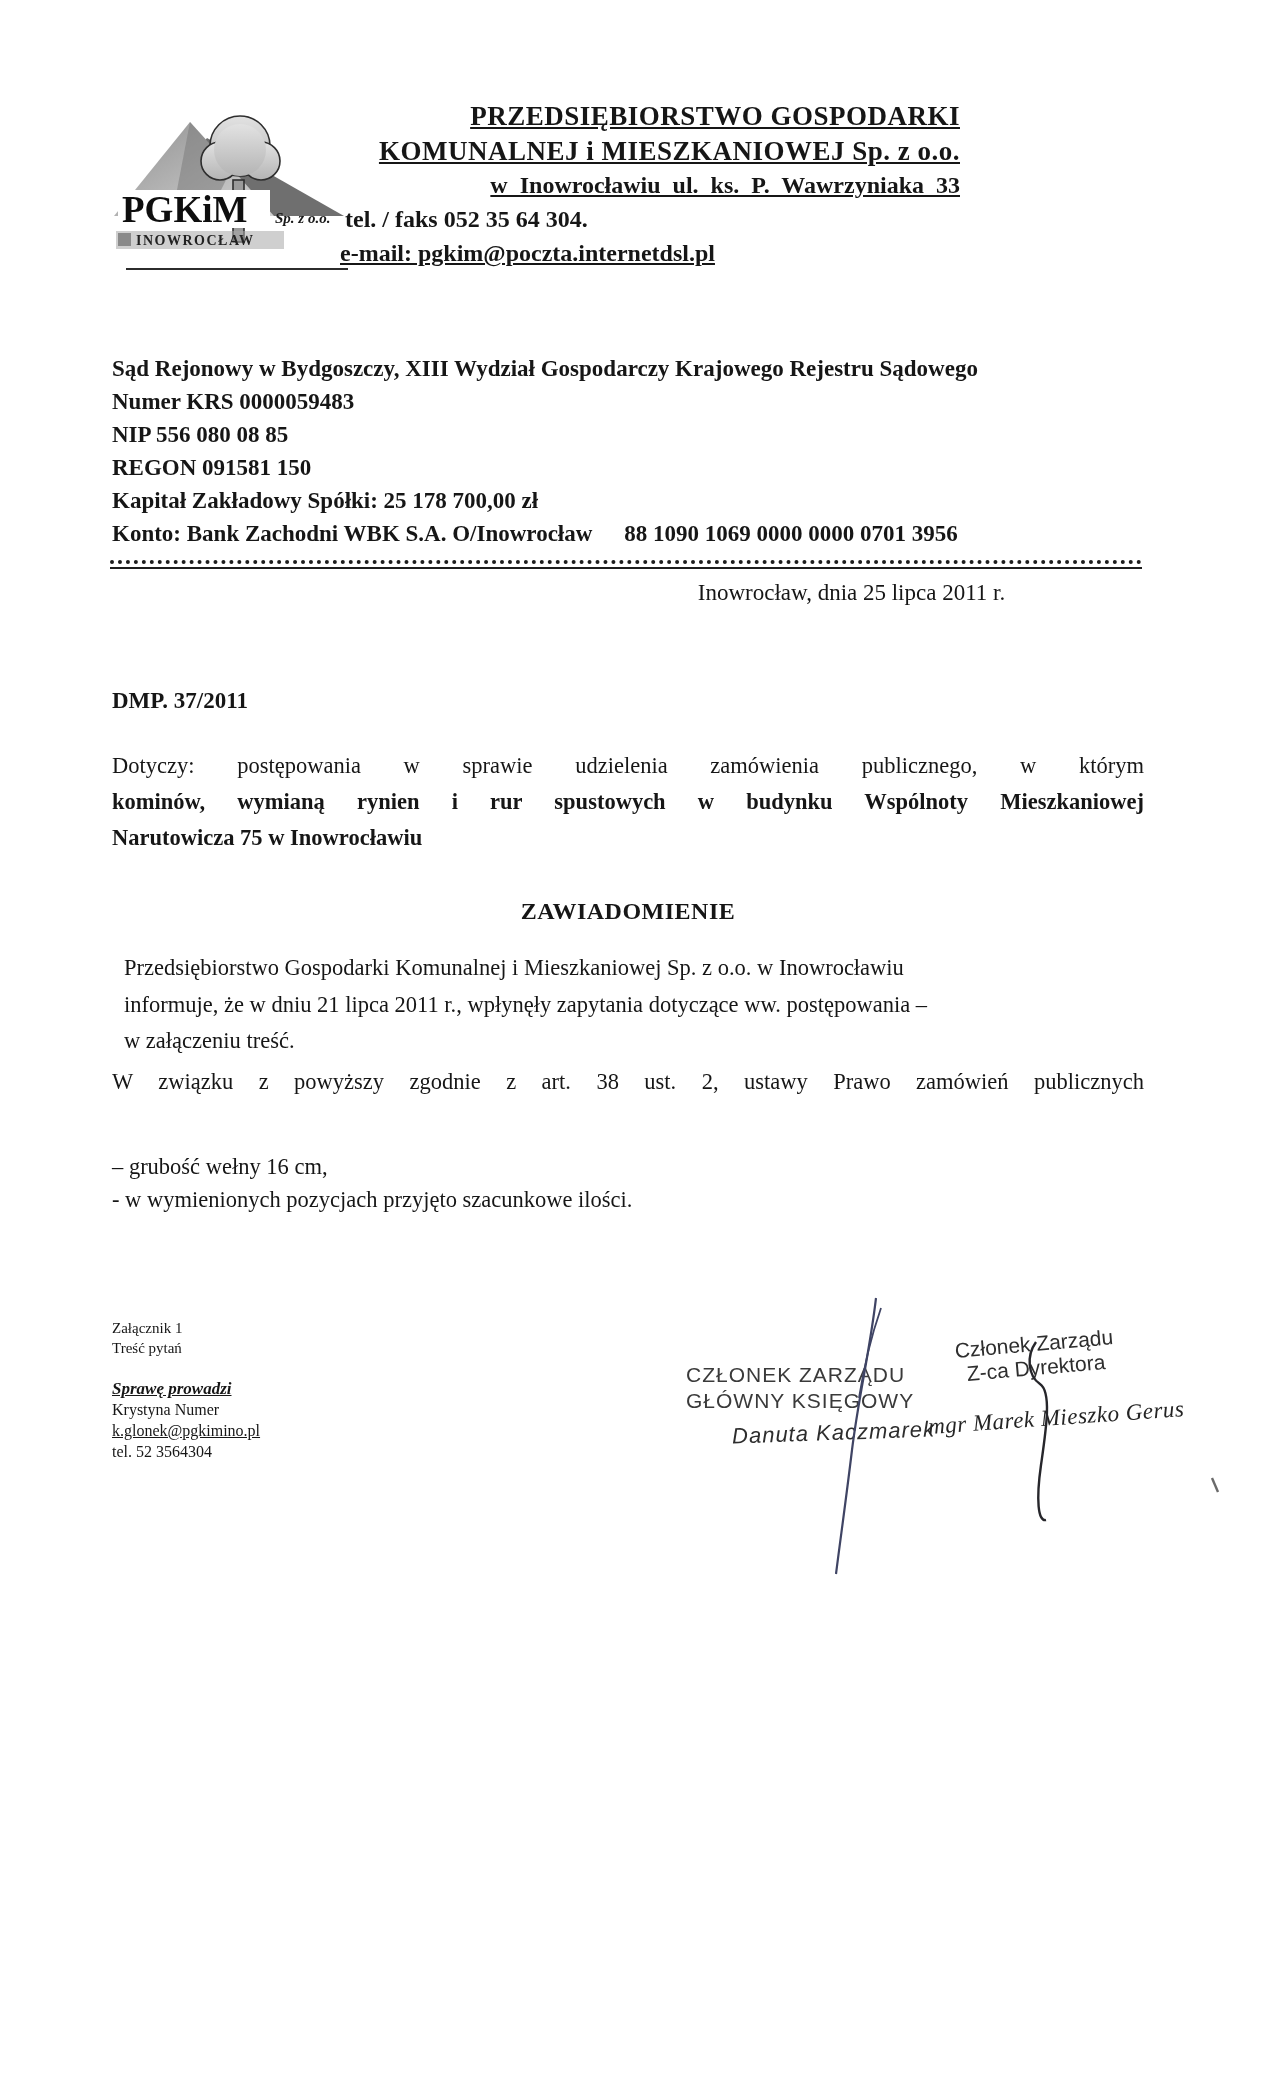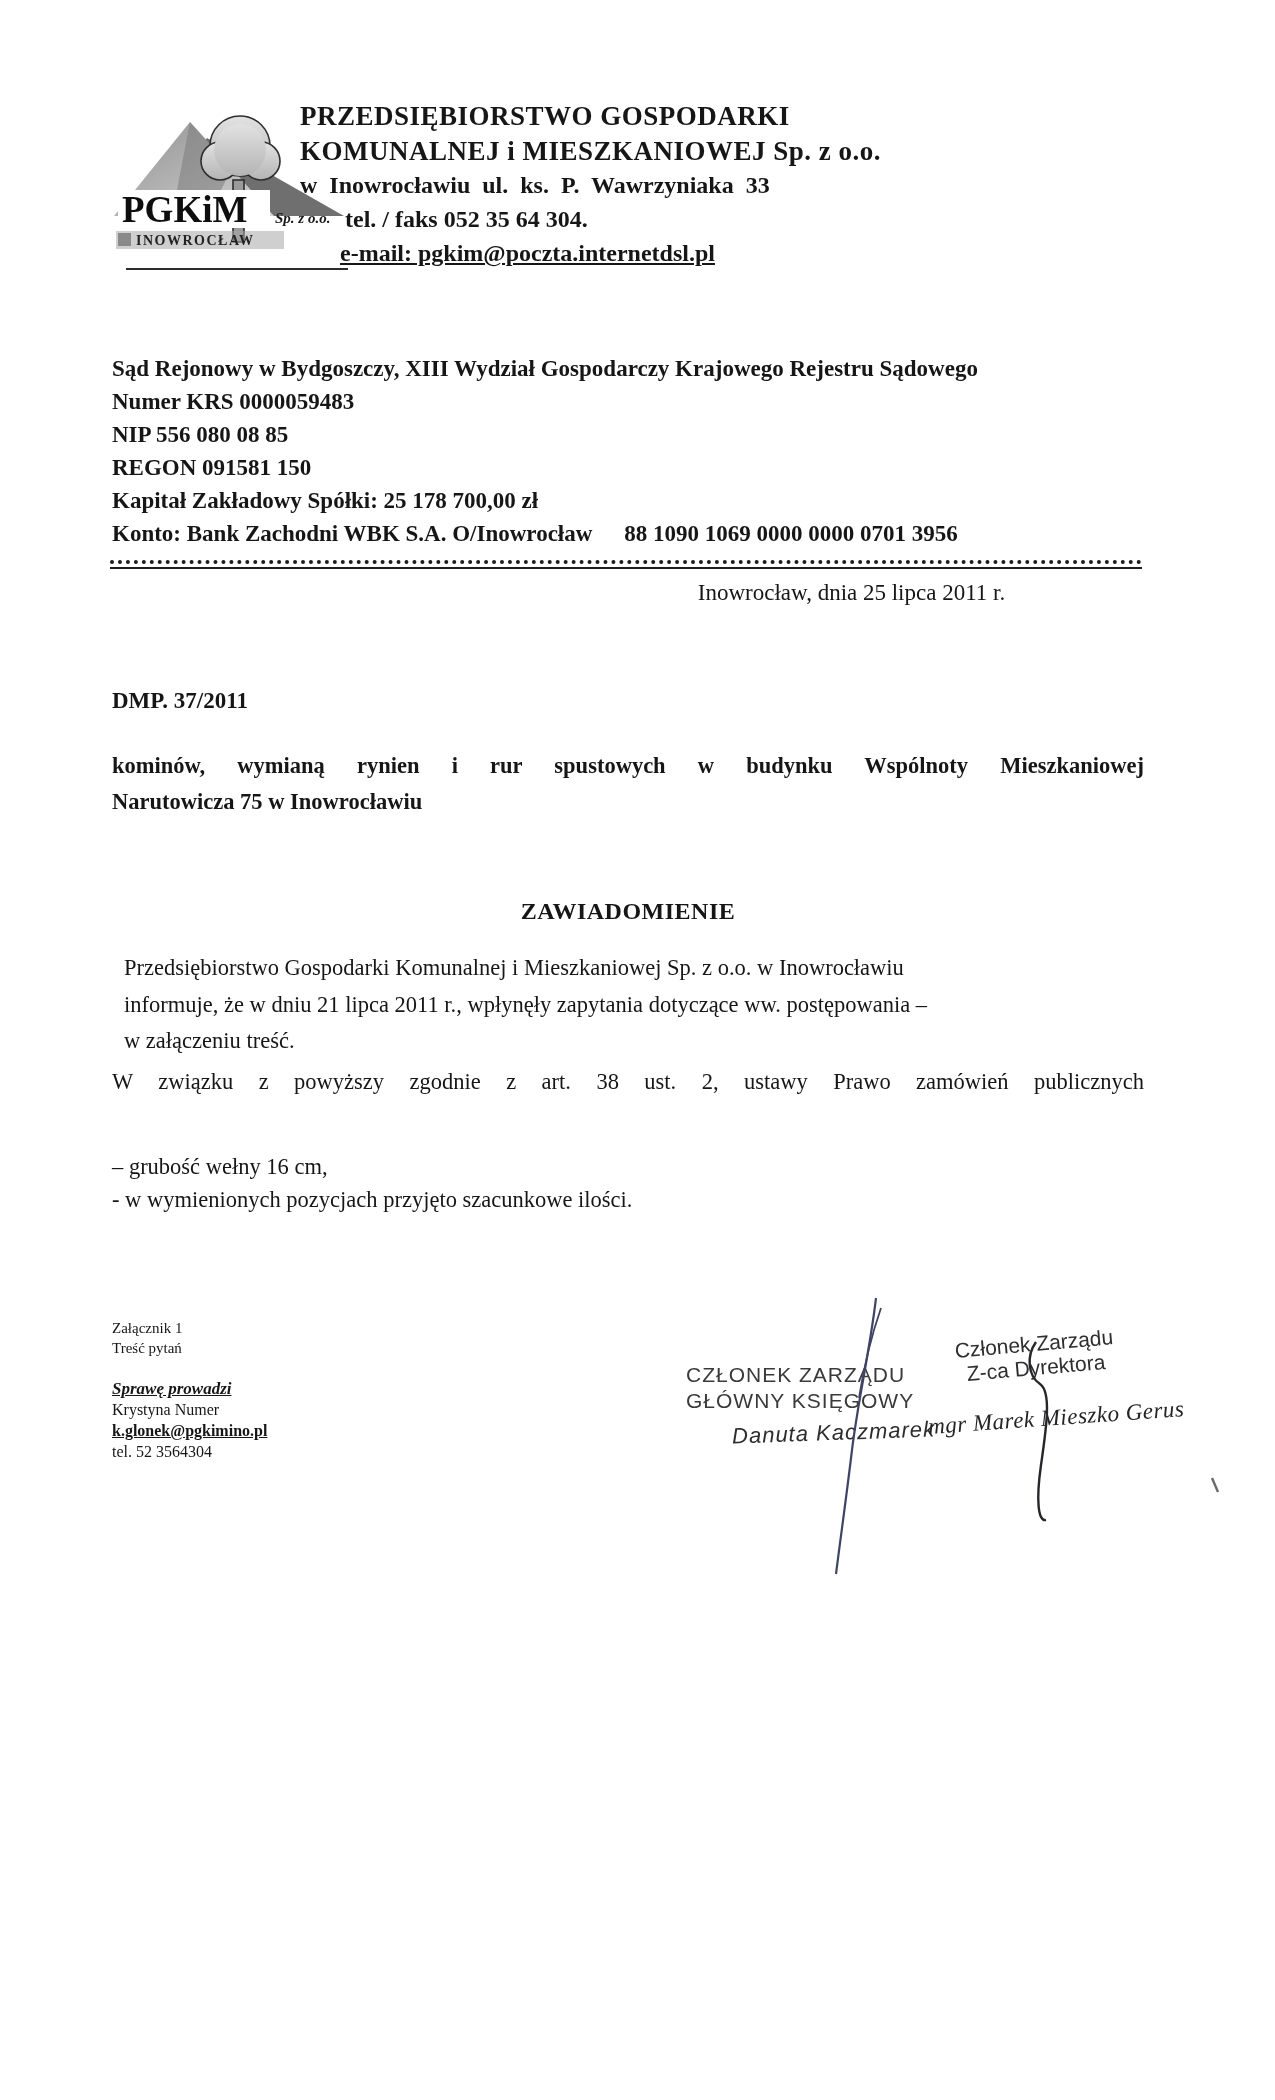--- a/index.html
+++ b/index.html
@@ -10,21 +10,21 @@
     background:#ffffff;
     font-family:"Liberation Serif","DejaVu Serif",serif;
     color:#161616;
     overflow:hidden;
   }
   .abs{position:absolute;}
 
   
   .logo-wrap{left:112px;top:98px;width:238px;height:168px;}
   .logo-underline{left:126px;top:268px;width:222px;height:2px;background:#2c2c2c;}
-  .head-line{left:300px;width:660px;text-align:left;font-weight:bold;white-space:nowrap;}
+  .head-line{left:300px;width:660px;text-align:right;font-weight:bold;white-space:nowrap;text-decoration:underline;}
   .head-1{top:101px;font-size:27px;letter-spacing:.5px;}
   .head-2{top:136px;font-size:27px;letter-spacing:.5px;}
   .head-3{top:172px;font-size:24px;word-spacing:6px;}
   .head-4{left:345px;top:206px;width:600px;text-align:left;font-weight:bold;font-size:24px;}
   .head-5{left:340px;top:240px;width:600px;text-align:left;font-weight:bold;font-size:24px;text-decoration:underline;}
 
   
   .registry{left:112px;top:352px;width:1035px;font-weight:bold;font-size:23px;line-height:33px;}
   .acct-num{margin-left:32px;}
 
@@ -40,21 +40,21 @@
   .stretch{text-align:justify;text-align-last:justify;}
   .heading{left:112px;top:898px;width:1032px;text-align:center;font-weight:bold;font-size:24px;letter-spacing:.5px;}
   .para1{left:112px;top:950px;width:1032px;font-size:22.5px;line-height:36.5px;white-space:pre-line;margin-left:12px;}
   .para2{left:112px;top:1064px;width:1032px;font-size:22.5px;line-height:36px;}
   .bullets{left:112px;top:1150px;width:1032px;font-size:22.5px;line-height:33px;white-space:pre-line;}
 
   
   .attach{left:112px;top:1318px;width:300px;font-size:15px;line-height:20px;white-space:pre-line;}
   .handler{left:112px;top:1378px;width:300px;font-size:16px;line-height:21px;}
   .handler-label{font-weight:bold;font-style:italic;text-decoration:underline;font-size:17px;}
-  .handler-email{text-decoration:underline;font-weight:bold;}
+  .handler-email{text-decoration:underline;}
 
   
   .sans{font-family:"Liberation Sans","DejaVu Sans",sans-serif;}
   .stamp-left{left:686px;top:1362px;width:260px;font-size:21px;line-height:26px;letter-spacing:1px;color:#3a3a3a;white-space:pre-line;}
   .name-left{left:732px;top:1420px;font-size:22px;font-style:italic;color:#2d2d2d;transform:rotate(-2deg);letter-spacing:1px;}
   .stamp-right{left:905px;top:1332px;width:260px;text-align:center;font-size:21px;line-height:24px;color:#2e2e2e;transform:rotate(-5deg);white-space:pre-line;}
   .name-right{left:928px;top:1405px;font-size:23px;font-style:italic;color:#242424;transform:rotate(-4deg);letter-spacing:.5px;}
   .pen-overlay{left:600px;top:1280px;width:675px;height:340px;pointer-events:none;}
 </style>
 </head>
@@ -113,20 +113,21 @@
     </div>
   </div>
 
   <div class="abs sep-dots"></div>
   <div class="abs sep-solid"></div>
   <div class="abs date-line">Inowrocław, dnia 25 lipca 2011 r.</div>
 
   <div class="abs ref">DMP. 37/2011</div>
 
   <div class="abs subject">
+    <span class="line stretch">Dotyczy: postępowania w sprawie udzielenia zamówienia publicznego, w którym</span>
     <span class="line stretch"><b>kominów, wymianą rynien i rur spustowych w budynku Wspólnoty Mieszkaniowej</b></span>
     <span class="line"><b>Narutowicza 75 w Inowrocławiu</b></span>
   </div>
 
   <div class="abs heading">ZAWIADOMIENIE</div>
 
   <div class="abs para1">Przedsiębiorstwo Gospodarki Komunalnej i Mieszkaniowej Sp. z o.o. w Inowrocławiu
 informuje, że w dniu 21 lipca 2011 r., wpłynęły zapytania dotyczące ww. postępowania –
 w załączeniu treść.</div>
 

